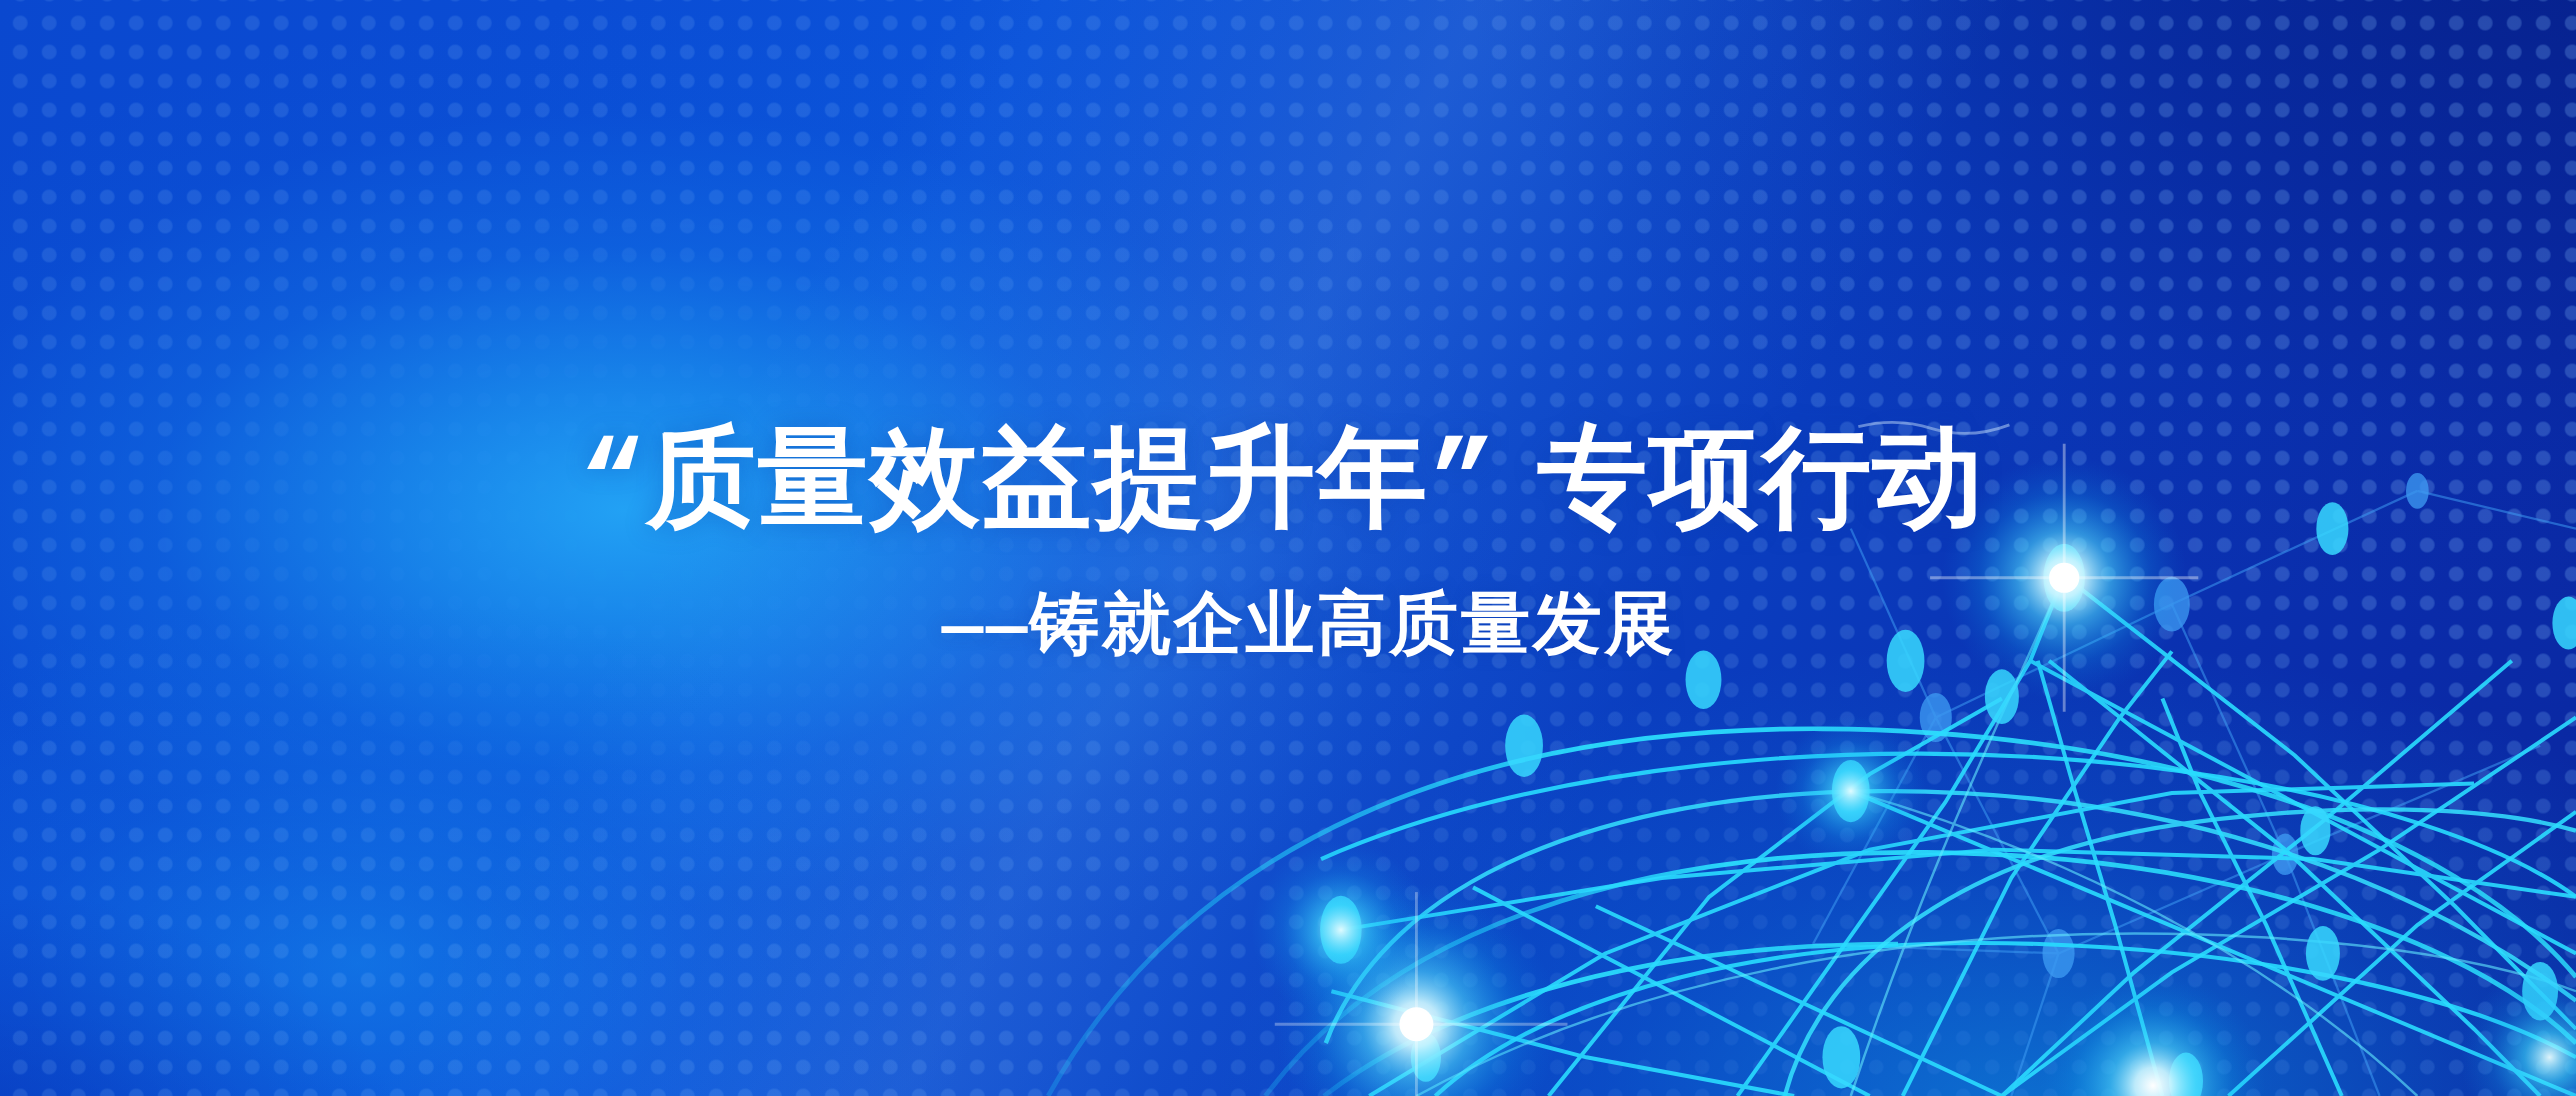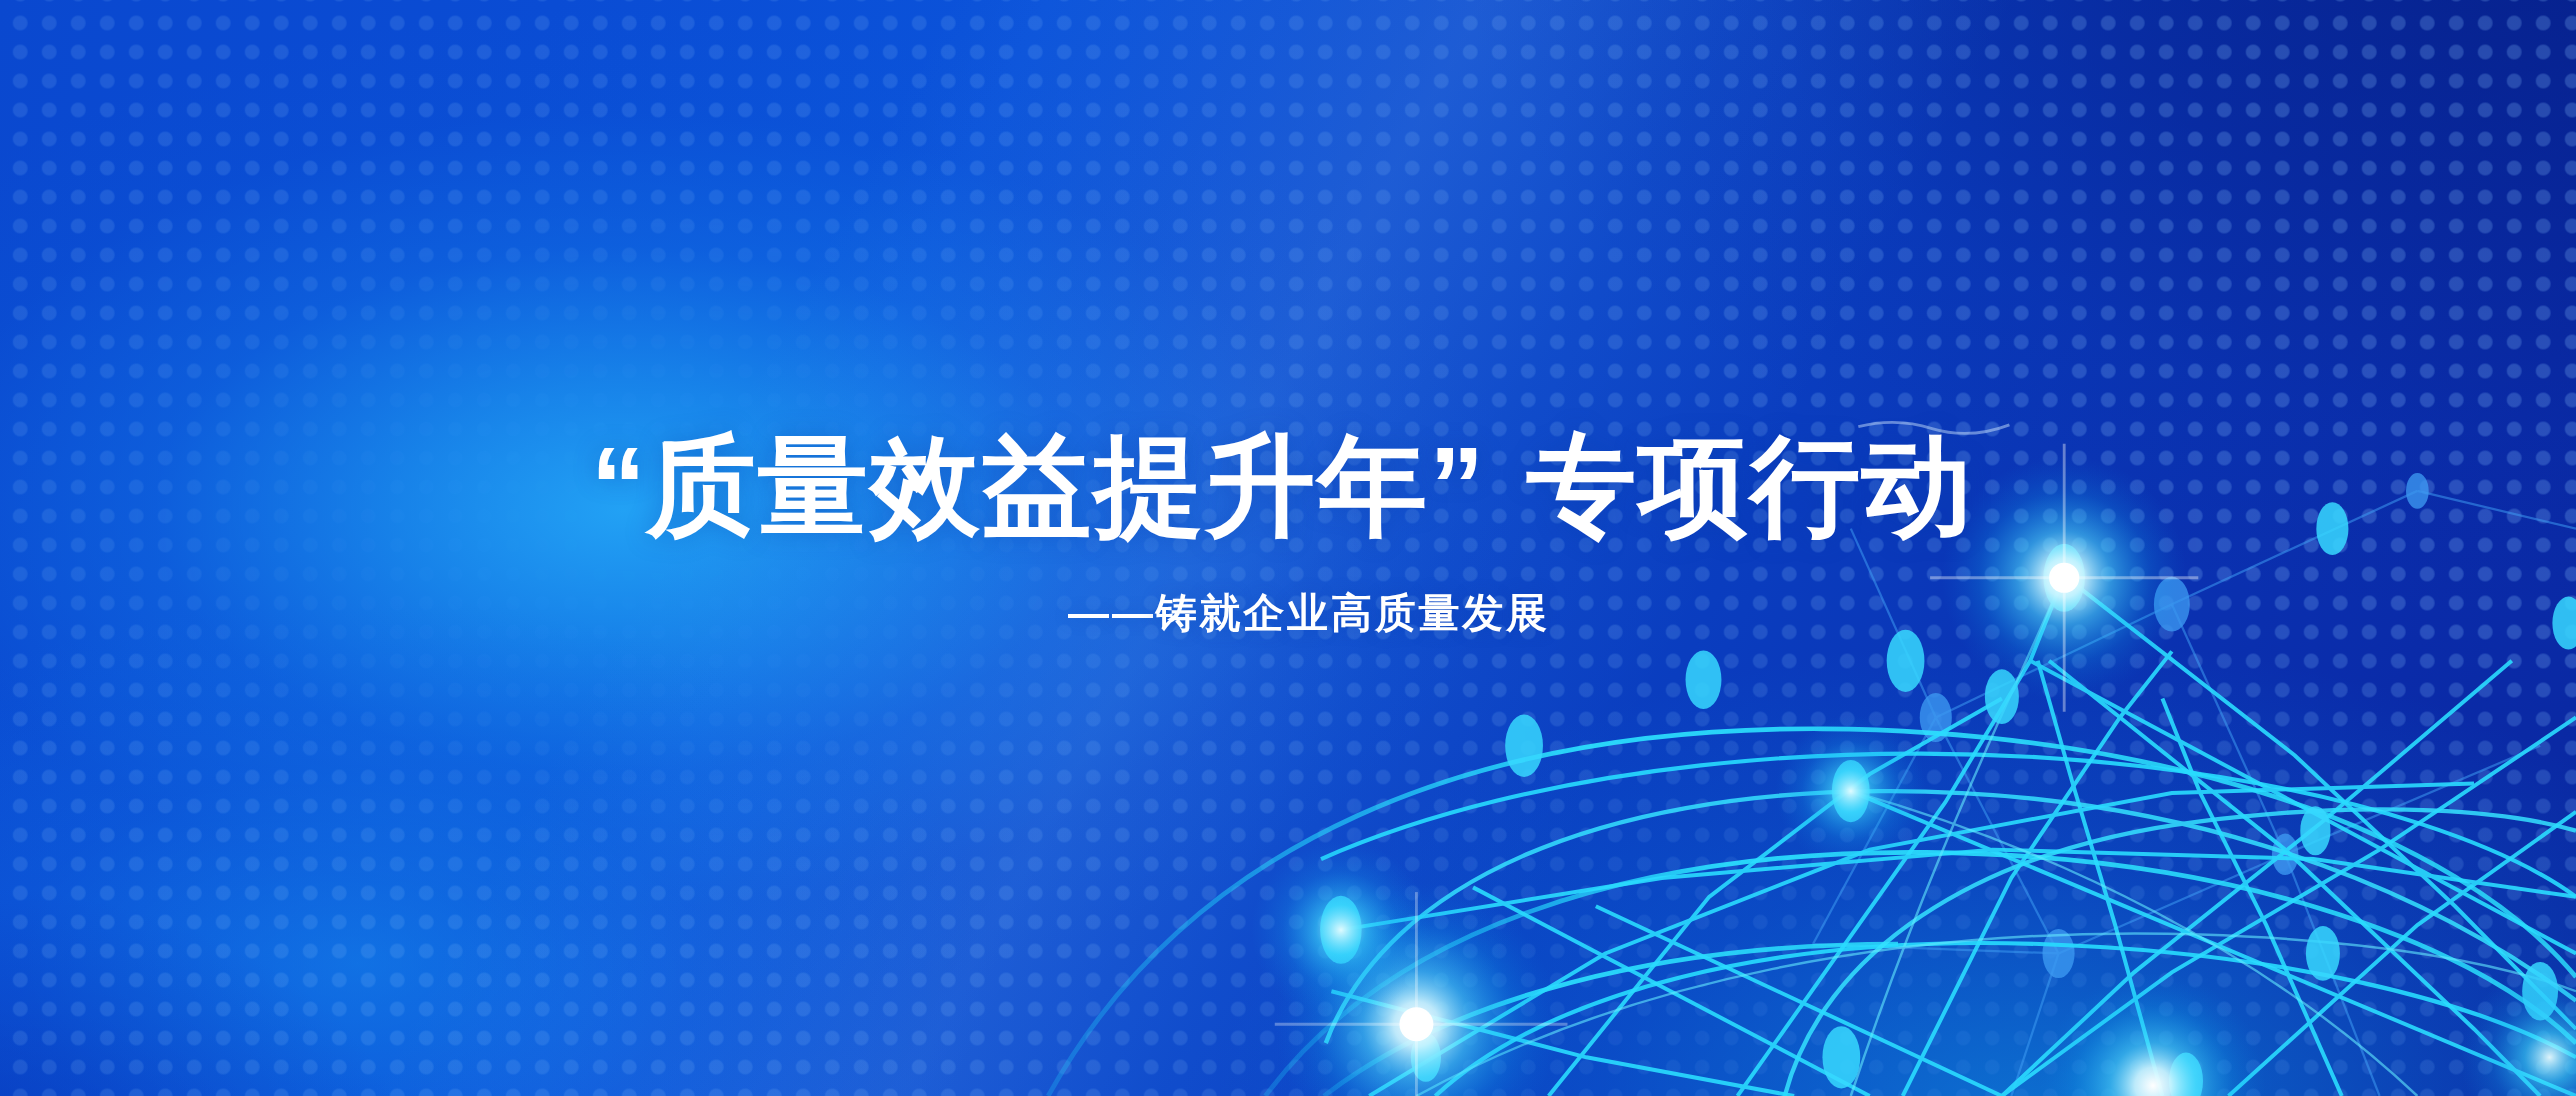--- a/index.html
+++ b/index.html
@@ -2,21 +2,21 @@
 <html style="font-size:15px"><head>
 <meta charset="utf-8">
 <title>Banner</title>
 <style>
   html,body{margin:0;padding:0;background:#06205e;}
   #stage{
     position:relative;
     width:2576px;
     height:1096px;
     overflow:hidden;
-    font-family:Liberation Sans, sans-serif;
+    font-family:Liberation Mono, monospace;
     background:#ec4899;
   }
   .layer{position:absolute;inset:0;}
 
   
   #bg-base{
     background:
       linear-gradient(115deg,
         #0a48cf 0%,
         #0a4cd4 18%,
@@ -131,23 +131,23 @@
     line-height:1.08;
     font-weight:700;
     letter-spacing:1.9px;
     white-space:nowrap;
     text-shadow:0 0 24.6px rgba(10,60,170,.35);
     transform:translateX(-5.7px);
   }
   #title .q{letter-spacing:0;}
   #title .gap{display:inline-block;width:42px;}
   #subtitle{
-    margin-top:40px;
+    margin-top:32px;
     color:#ffffff;
-    font-size:41px;
+    font-size:69px;
     font-weight:700;
     letter-spacing:2.8px;
     white-space:nowrap;
     transform:translateX(21px);
     text-shadow:0 0 17px rgba(10,60,170,.3);
   }
 </style>
 </head>
 <body>
 

